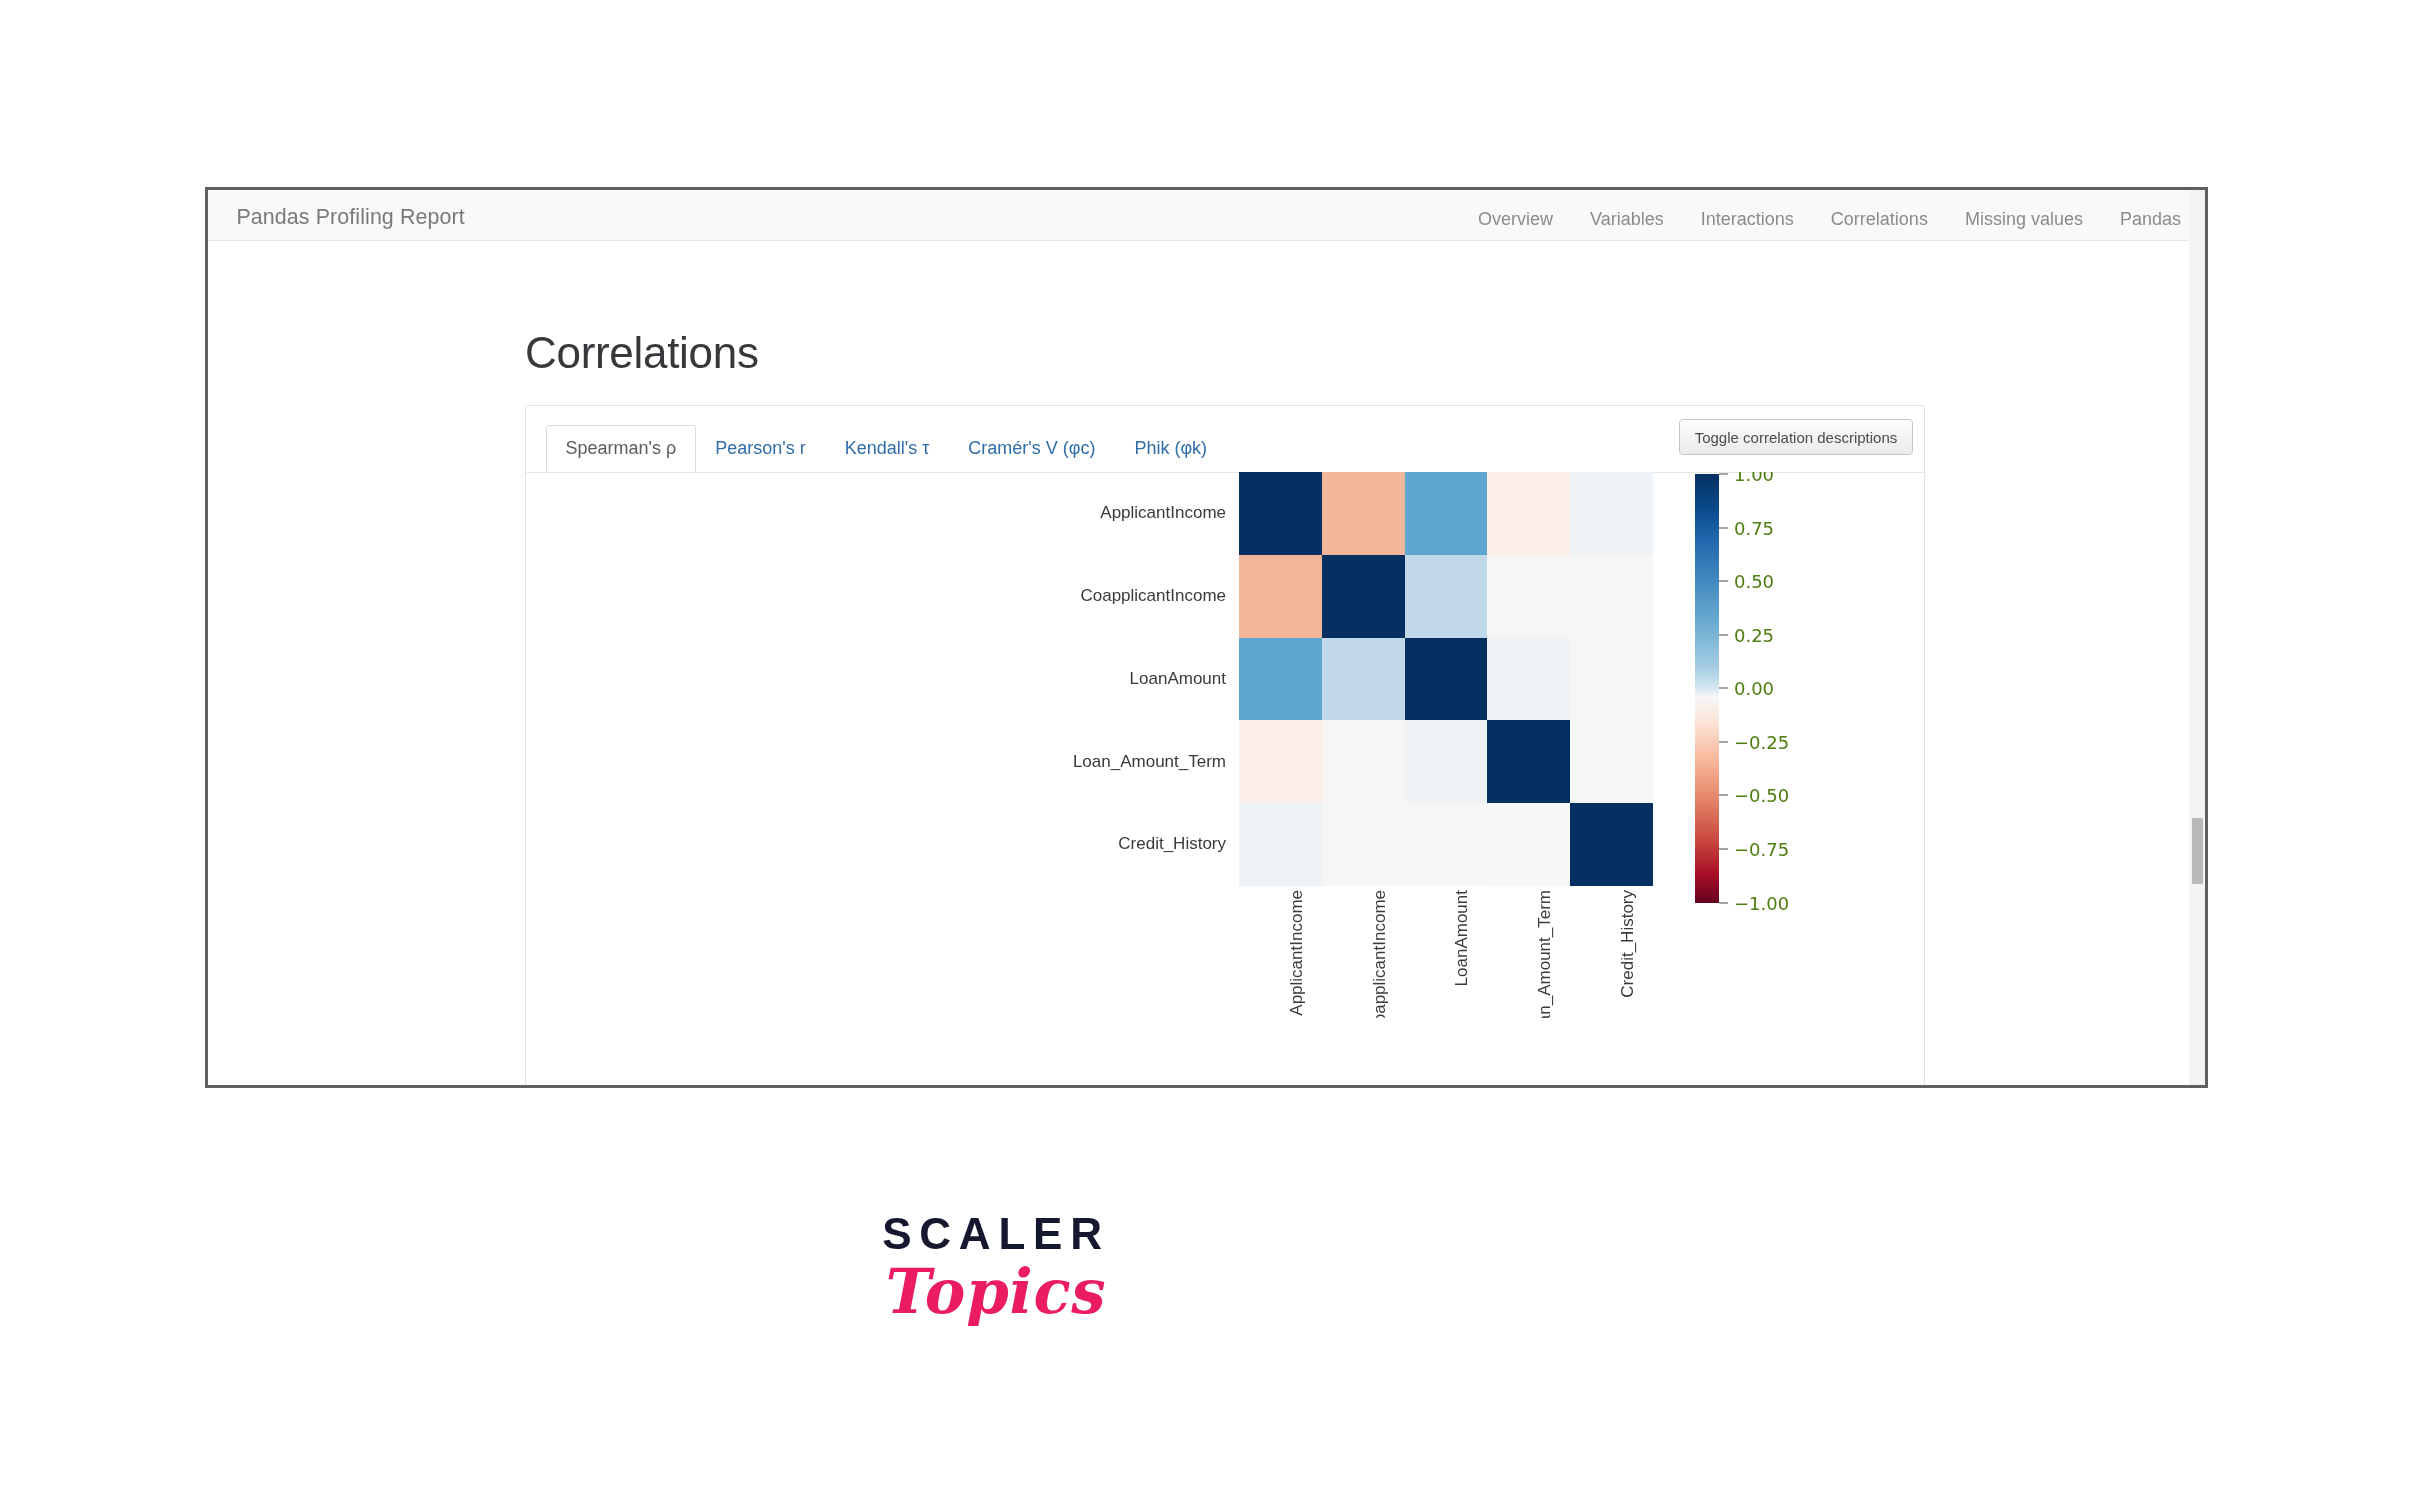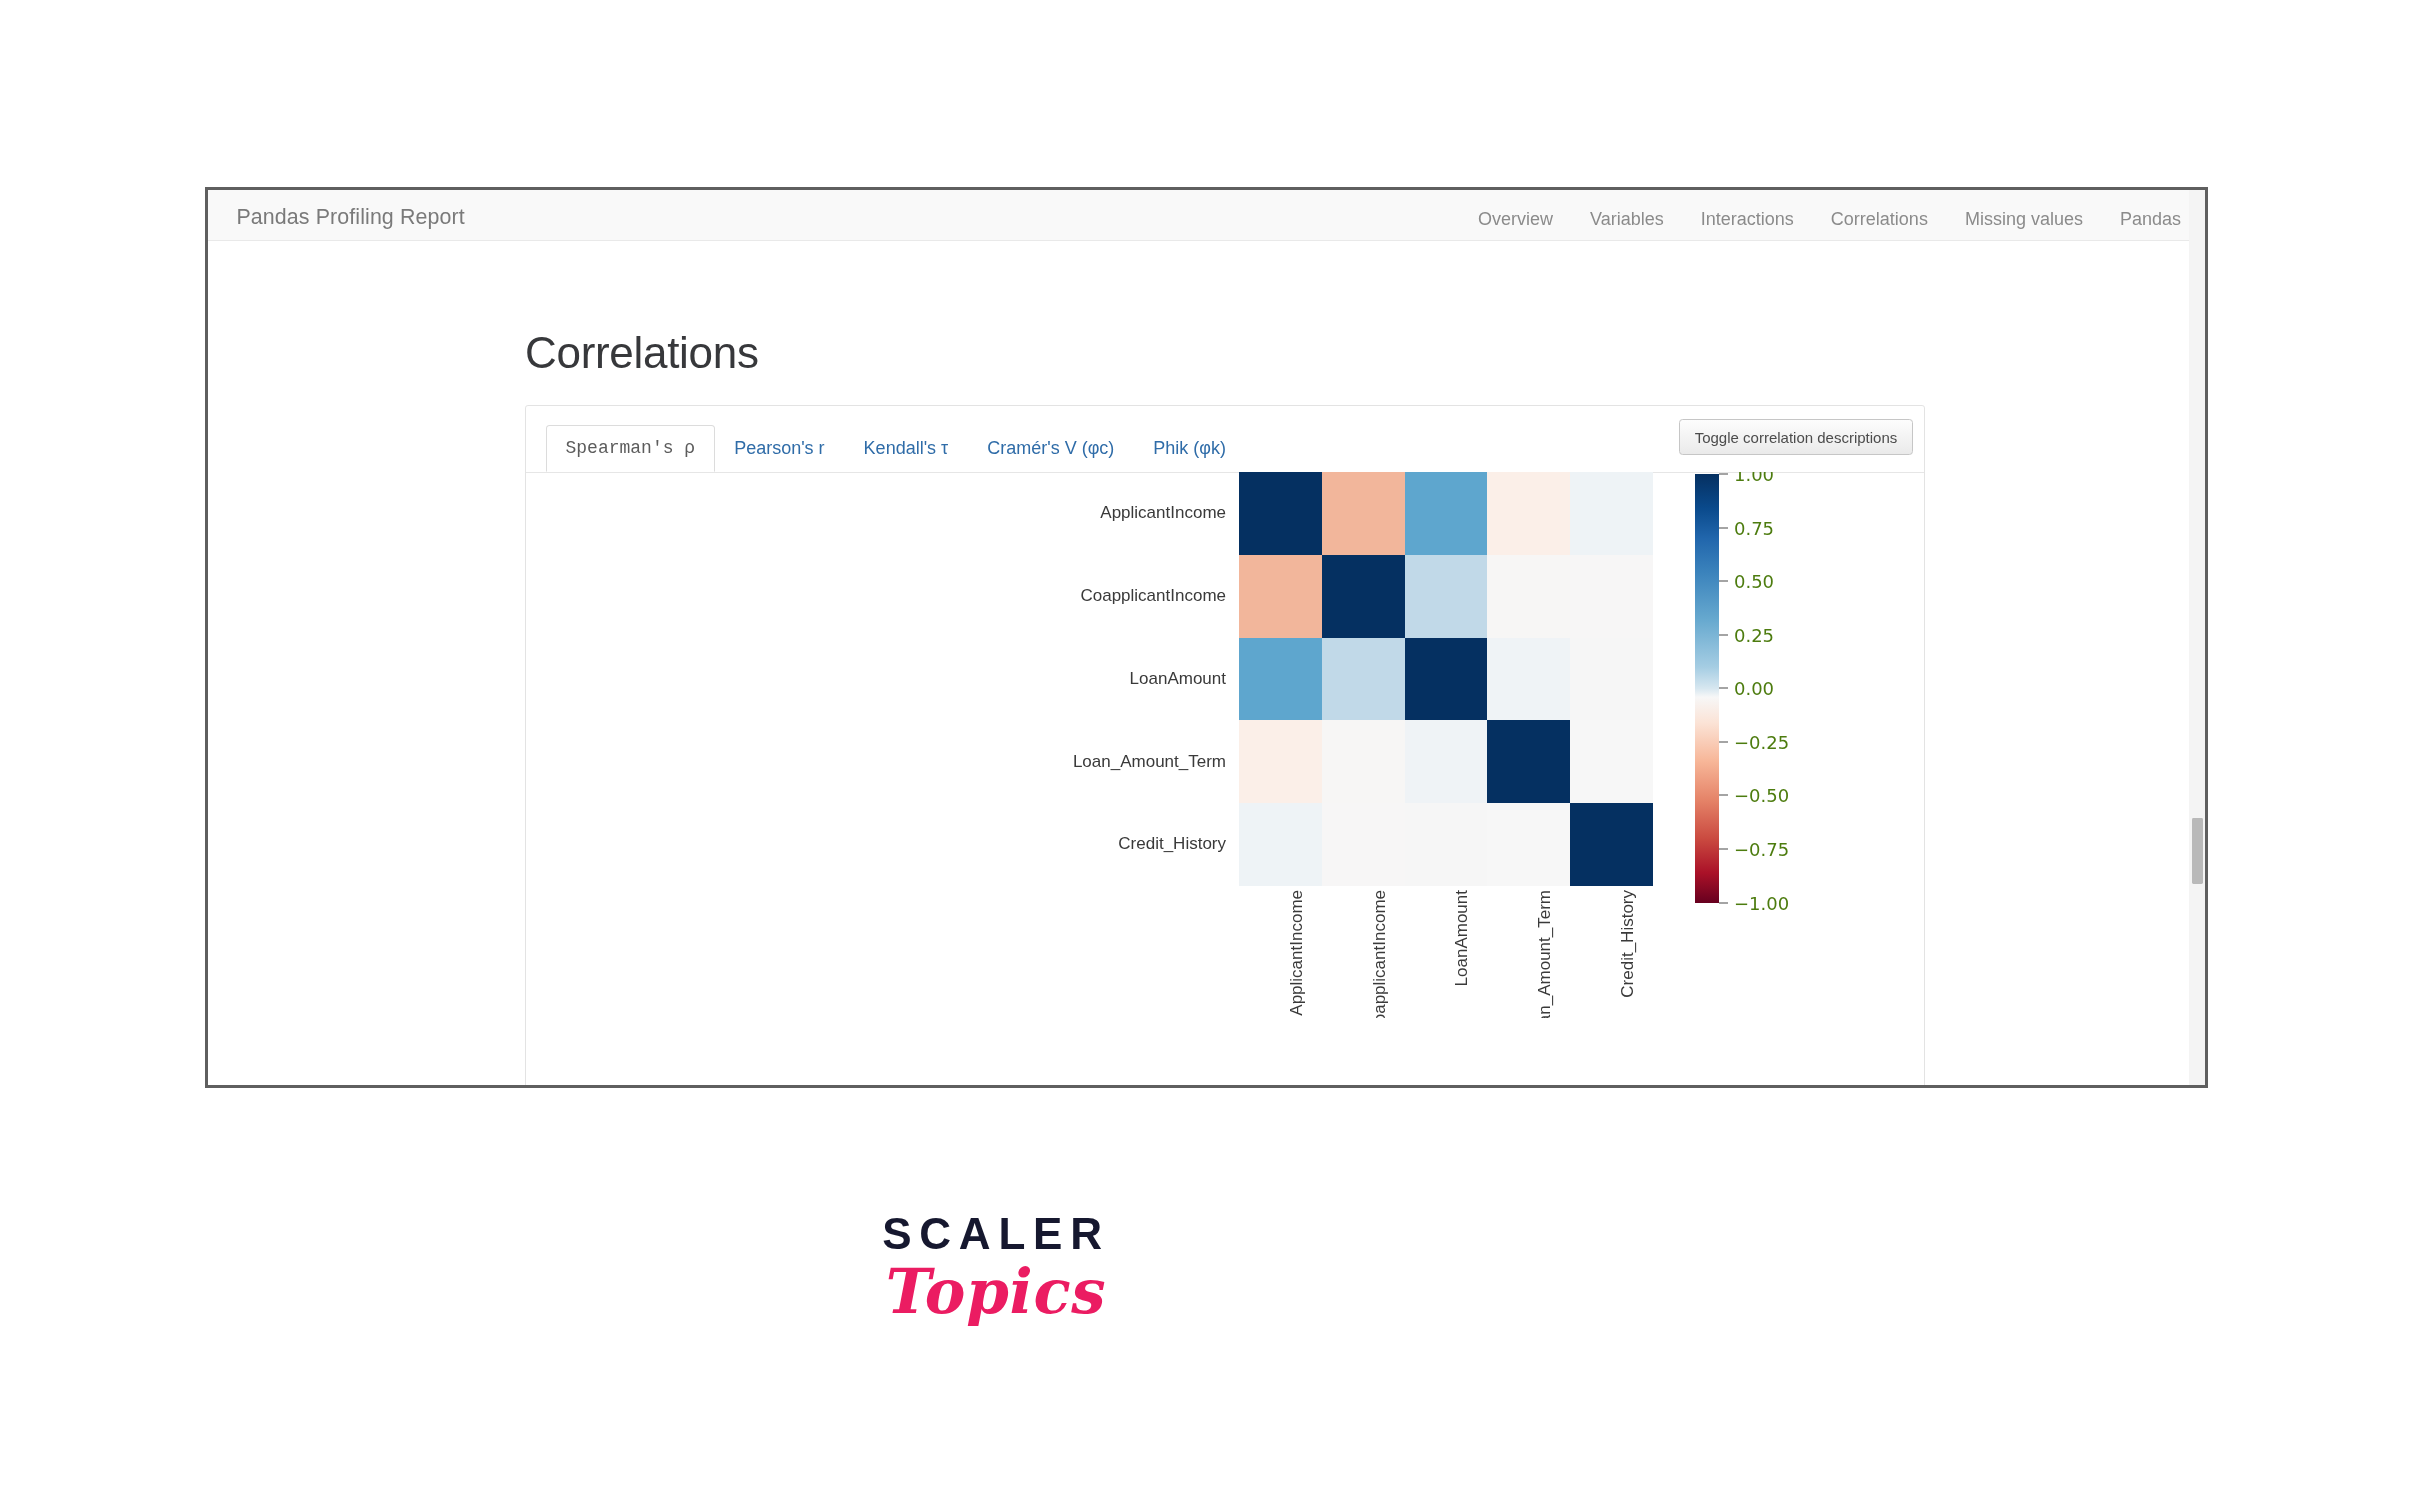--- a/index.html
+++ b/index.html
@@ -75,21 +75,20 @@
     cursor: pointer; white-space: nowrap;
     border: 0.7px solid transparent;
     border-radius: 3.6px 3.6px 0 0;
     box-sizing: border-box;
   }
   .tab.active {
     color: #5c5c5c;
     background: #ffffff;
     border-color: #dcdcdc;
     border-bottom-color: #ffffff;
-    font-family: Liberation Mono, monospace;
   }
 
   .tabs-underline {
     position: absolute; left: 0; top: 66px;
     width: 100%; height: 0.7px; background: #e6e6e6;
   }
 
   .toggle-btn {
     position: absolute; right: 11.4px; top: 13px;
     padding: 8.6px 14.3px;

